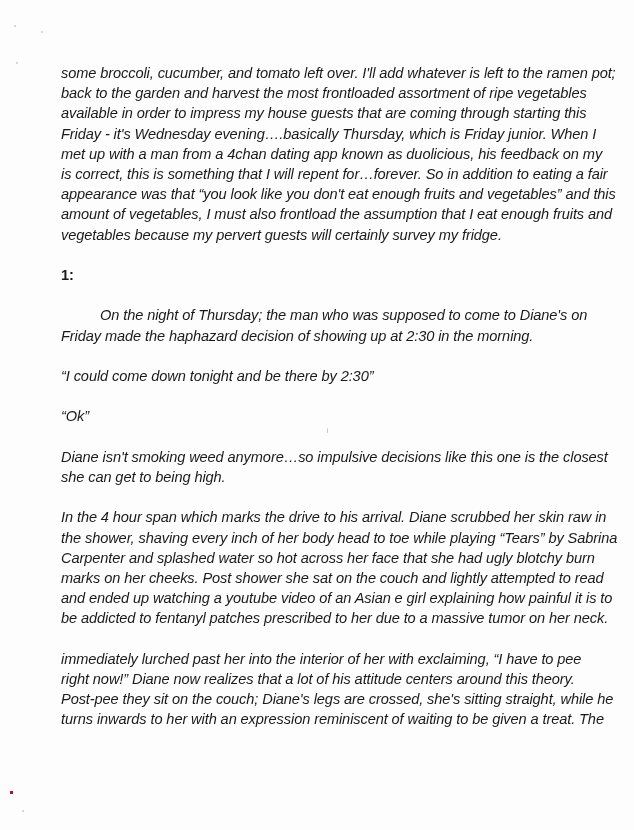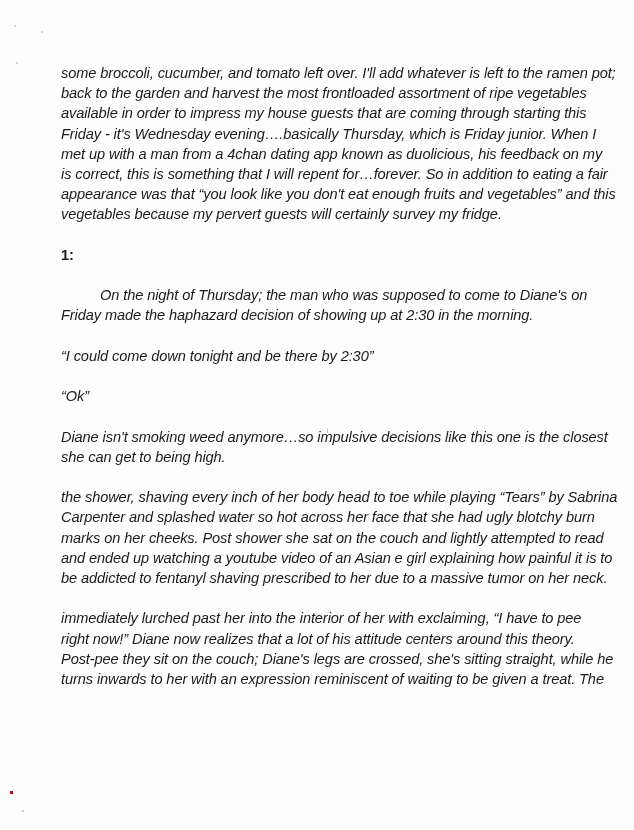--- a/index.html
+++ b/index.html
@@ -70,20 +70,21 @@
   <div class="content">
 
     <p class="para">
       <span class="line">some broccoli, cucumber, and tomato left over. I'll add whatever is left to the ramen pot;</span>
       <span class="line">back to the garden and harvest the most frontloaded assortment of ripe vegetables</span>
       <span class="line">available in order to impress my house guests that are coming through starting this</span>
       <span class="line">Friday - it's Wednesday evening….basically Thursday, which is Friday junior. When I</span>
       <span class="line">met up with a man from a 4chan dating app known as duolicious, his feedback on my</span>
       <span class="line">is correct, this is something that I will repent for…forever. So in addition to eating a fair</span>
       <span class="line">appearance was that “you look like you don't eat enough fruits and vegetables” and this</span>
+      <span class="line">amount of vegetables, I must also frontload the assumption that I eat enough fruits and</span>
       <span class="line">vegetables because my pervert guests will certainly survey my fridge.</span>
     </p>
 
     <div class="heading">1:</div>
 
     <p class="para">
       <span class="line indent">On the night of Thursday; the man who was supposed to come to Diane's on</span>
       <span class="line">Friday made the haphazard decision of showing up at 2:30 in the morning.</span>
     </p>
 
@@ -95,25 +96,26 @@
     <p class="para">
       <span class="line">“Ok”</span>
     </p>
 
     <p class="para">
       <span class="line">Diane isn't smoking weed anymore…so impulsive decisions like this one is the closest</span>
       <span class="line">she can get to being high.</span>
     </p>
 
     <p class="para">
+      <span class="line">In the 4 hour span which marks the drive to his arrival. Diane scrubbed her skin raw in</span>
       <span class="line">the shower, shaving every inch of her body head to toe while playing “Tears” by Sabrina</span>
       <span class="line">Carpenter and splashed water so hot across her face that she had ugly blotchy burn</span>
       <span class="line">marks on her cheeks. Post shower she sat on the couch and lightly attempted to read</span>
       <span class="line">and ended up watching a youtube video of an Asian e girl explaining how painful it is to</span>
-      <span class="line">be addicted to fentanyl shaving prescribed to her due to a massive tumor on her neck.</span>
+      <span class="line">be addicted to fentanyl patches prescribed to her due to a massive tumor on her neck.</span>
     </p>
 
     <p class="para">
       <span class="line">immediately lurched past her into the interior of her with exclaiming, “I have to pee</span>
       <span class="line">right now!” Diane now realizes that a lot of his attitude centers around this theory.</span>
       <span class="line">Post-pee they sit on the couch; Diane's legs are crossed, she's sitting straight, while he</span>
       <span class="line">turns inwards to her with an expression reminiscent of waiting to be given a treat. The</span>
 
     </p>
 

